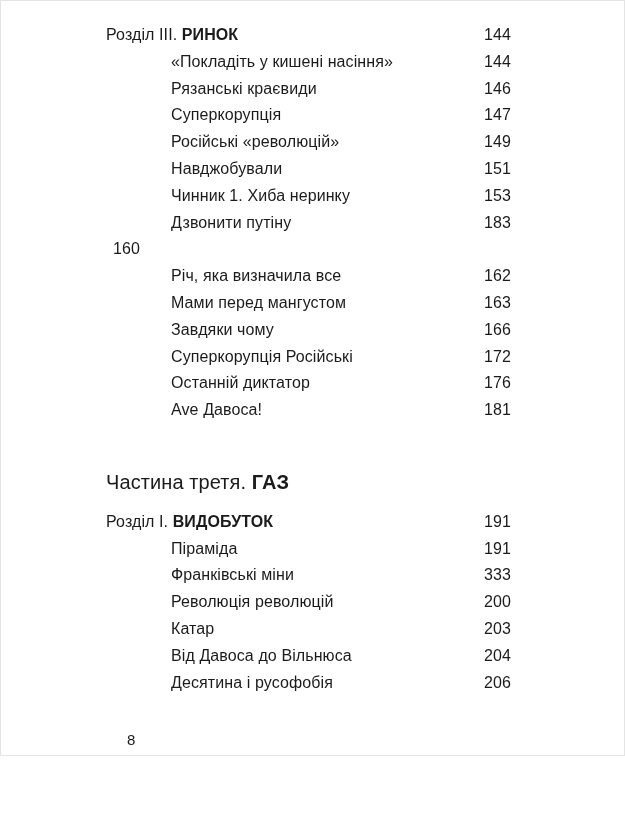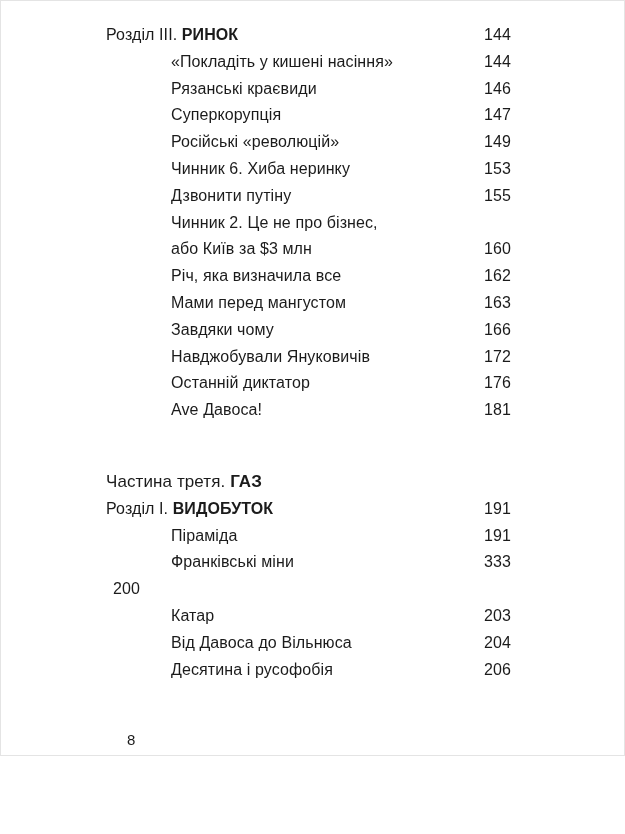--- a/index.html
+++ b/index.html
@@ -24,22 +24,22 @@
     font-size: 16px;
     line-height: 26.8px;
     letter-spacing: 0.1px;
   }
   .row .label { flex: 1; white-space: pre-line; }
   .row.item .label { padding-left: 65px; }
   .row .pagenum { min-width: 34px; text-align: right; }
   .row.chapter .title, .row.part .title { font-weight: bold; }
   .row.part {
     margin-top: 45px;
-    margin-bottom: 0;
-    font-size: 17px;
+    margin-bottom: 13px;
+    font-size: 20px;
   }
   .folio {
     position: absolute;
     left: 126px;
     bottom: 7px;
     font-size: 15px;
     color: #1b1b1b;
   }
 </style>
 </head>
@@ -61,46 +61,48 @@
       </div>
       <div class="row item">
         <div class="label">Суперкорупція</div>
         <div class="pagenum">147</div>
       </div>
       <div class="row item">
         <div class="label">Російські «революцій»</div>
         <div class="pagenum">149</div>
       </div>
       <div class="row item">
-        <div class="label">Чинник 6. Хиба неринку</div>
+        <div class="label">Навджобували</div>
+        <div class="pagenum">151</div>
+      </div>
+      <div class="row item">
+        <div class="label">Чинник 1. Хиба неринку</div>
         <div class="pagenum">153</div>
       </div>
       <div class="row item">
         <div class="label">Дзвонити путіну</div>
-        <div class="pagenum">155</div>
+        <div class="pagenum">183</div>
       </div>
       <div class="row item">
-        <div class="label">Чинник 2. Це не про бізнес,
-або Київ за $3 млн</div>
         <div class="pagenum">160</div>
       </div>
       <div class="row item">
         <div class="label">Річ, яка визначила все</div>
         <div class="pagenum">162</div>
       </div>
       <div class="row item">
         <div class="label">Мами перед мангустом</div>
         <div class="pagenum">163</div>
       </div>
       <div class="row item">
         <div class="label">Завдяки чому</div>
         <div class="pagenum">166</div>
       </div>
       <div class="row item">
-        <div class="label">Навджобували Януковичів</div>
+        <div class="label">Суперкорупція Російські</div>
         <div class="pagenum">172</div>
       </div>
       <div class="row item">
         <div class="label">Останній диктатор</div>
         <div class="pagenum">176</div>
       </div>
       <div class="row item">
         <div class="label">Ave Давоса!</div>
         <div class="pagenum">181</div>
       </div>
@@ -114,20 +116,21 @@
       </div>
       <div class="row item">
         <div class="label">Піраміда</div>
         <div class="pagenum">191</div>
       </div>
       <div class="row item">
         <div class="label">Франківські міни</div>
         <div class="pagenum">333</div>
       </div>
       <div class="row item">
+        <div class="label">Революція революцій</div>
         <div class="pagenum">200</div>
       </div>
       <div class="row item">
         <div class="label">Катар</div>
         <div class="pagenum">203</div>
       </div>
       <div class="row item">
         <div class="label">Від Давоса до Вільнюса</div>
         <div class="pagenum">204</div>
       </div>

